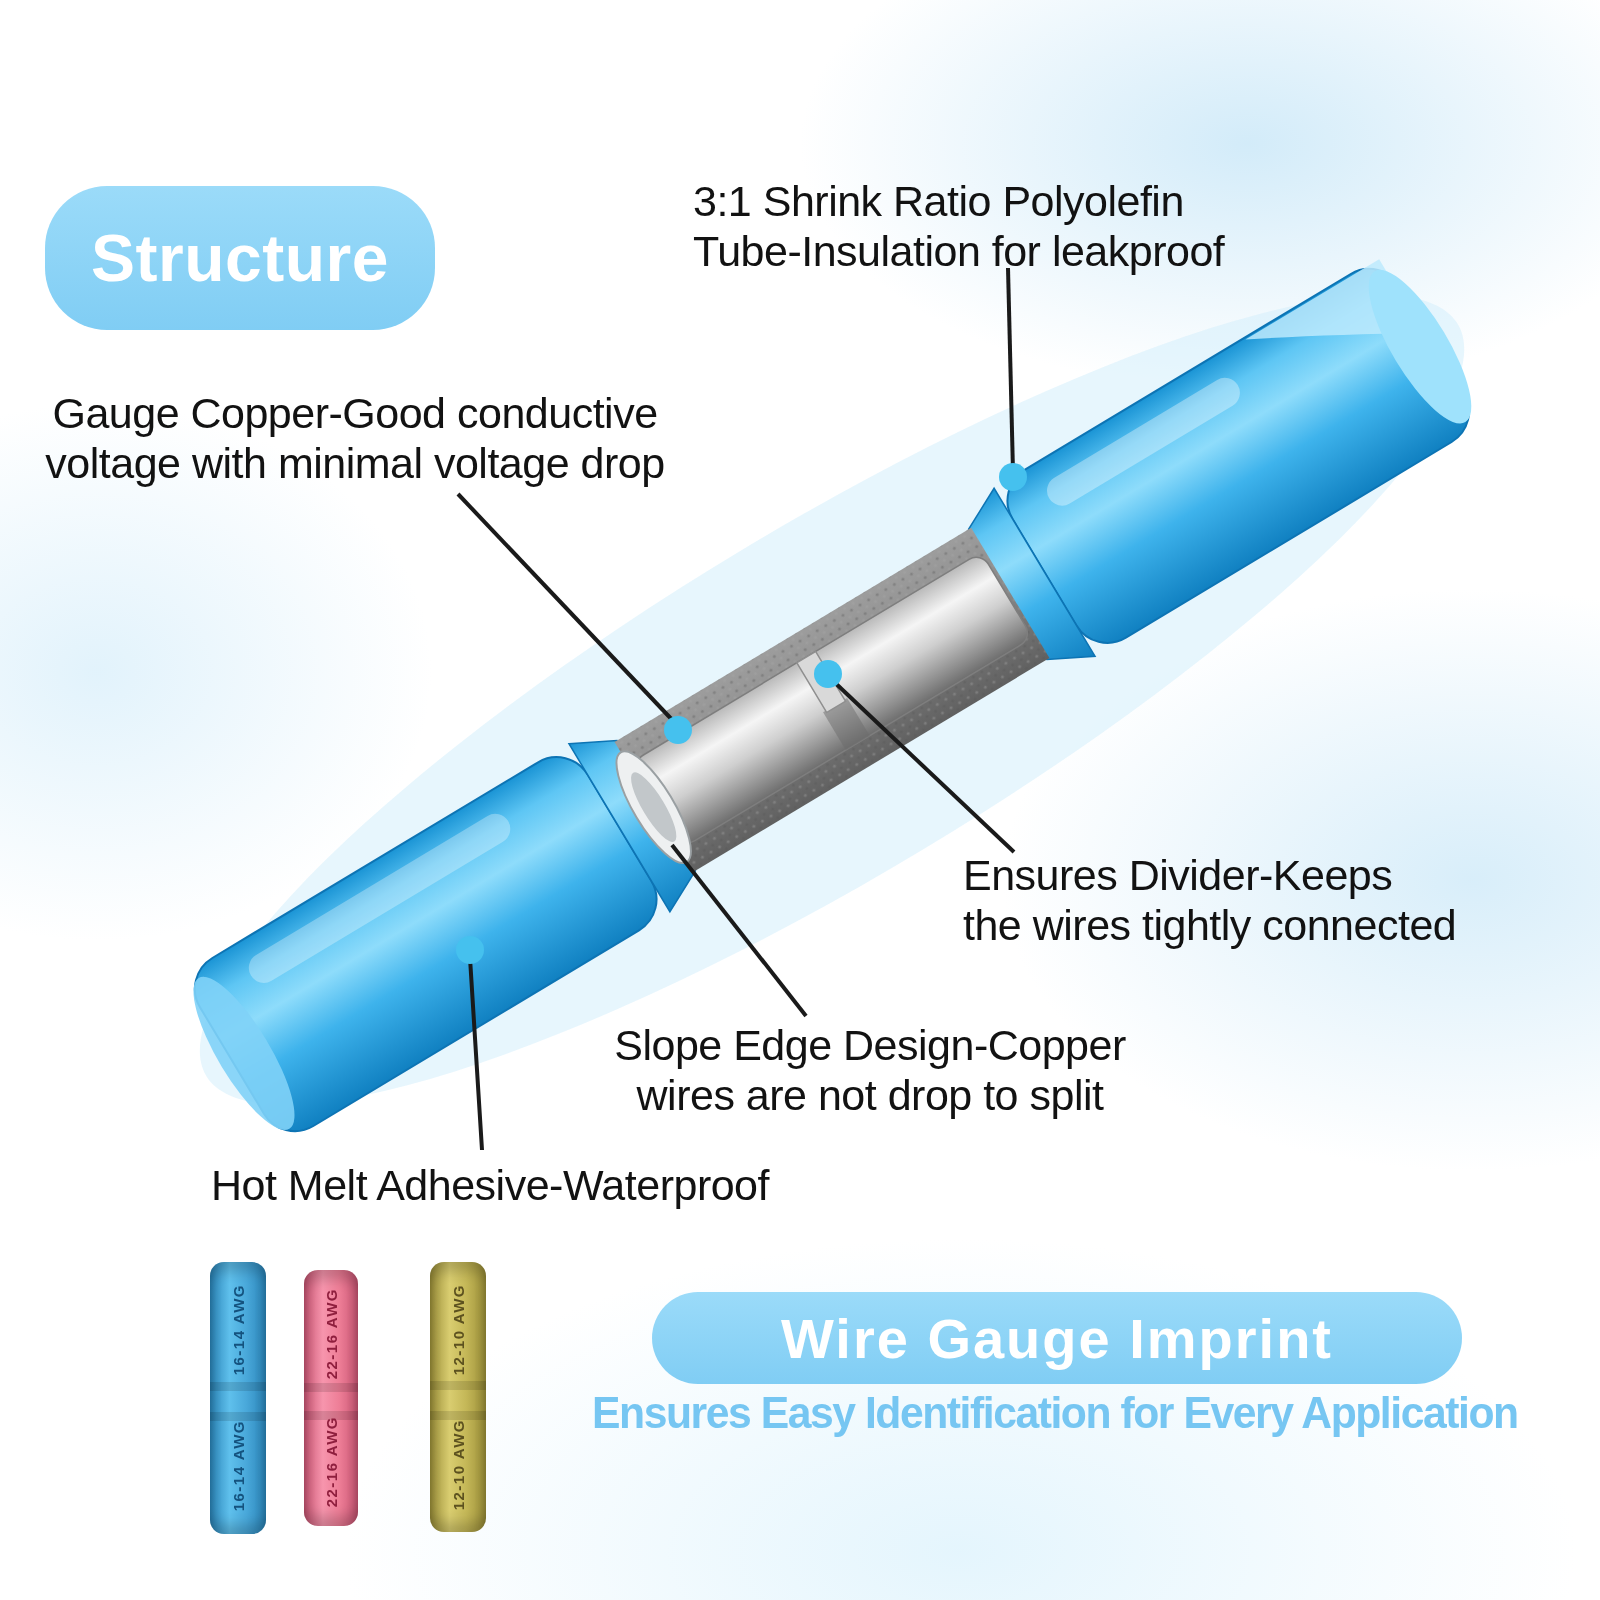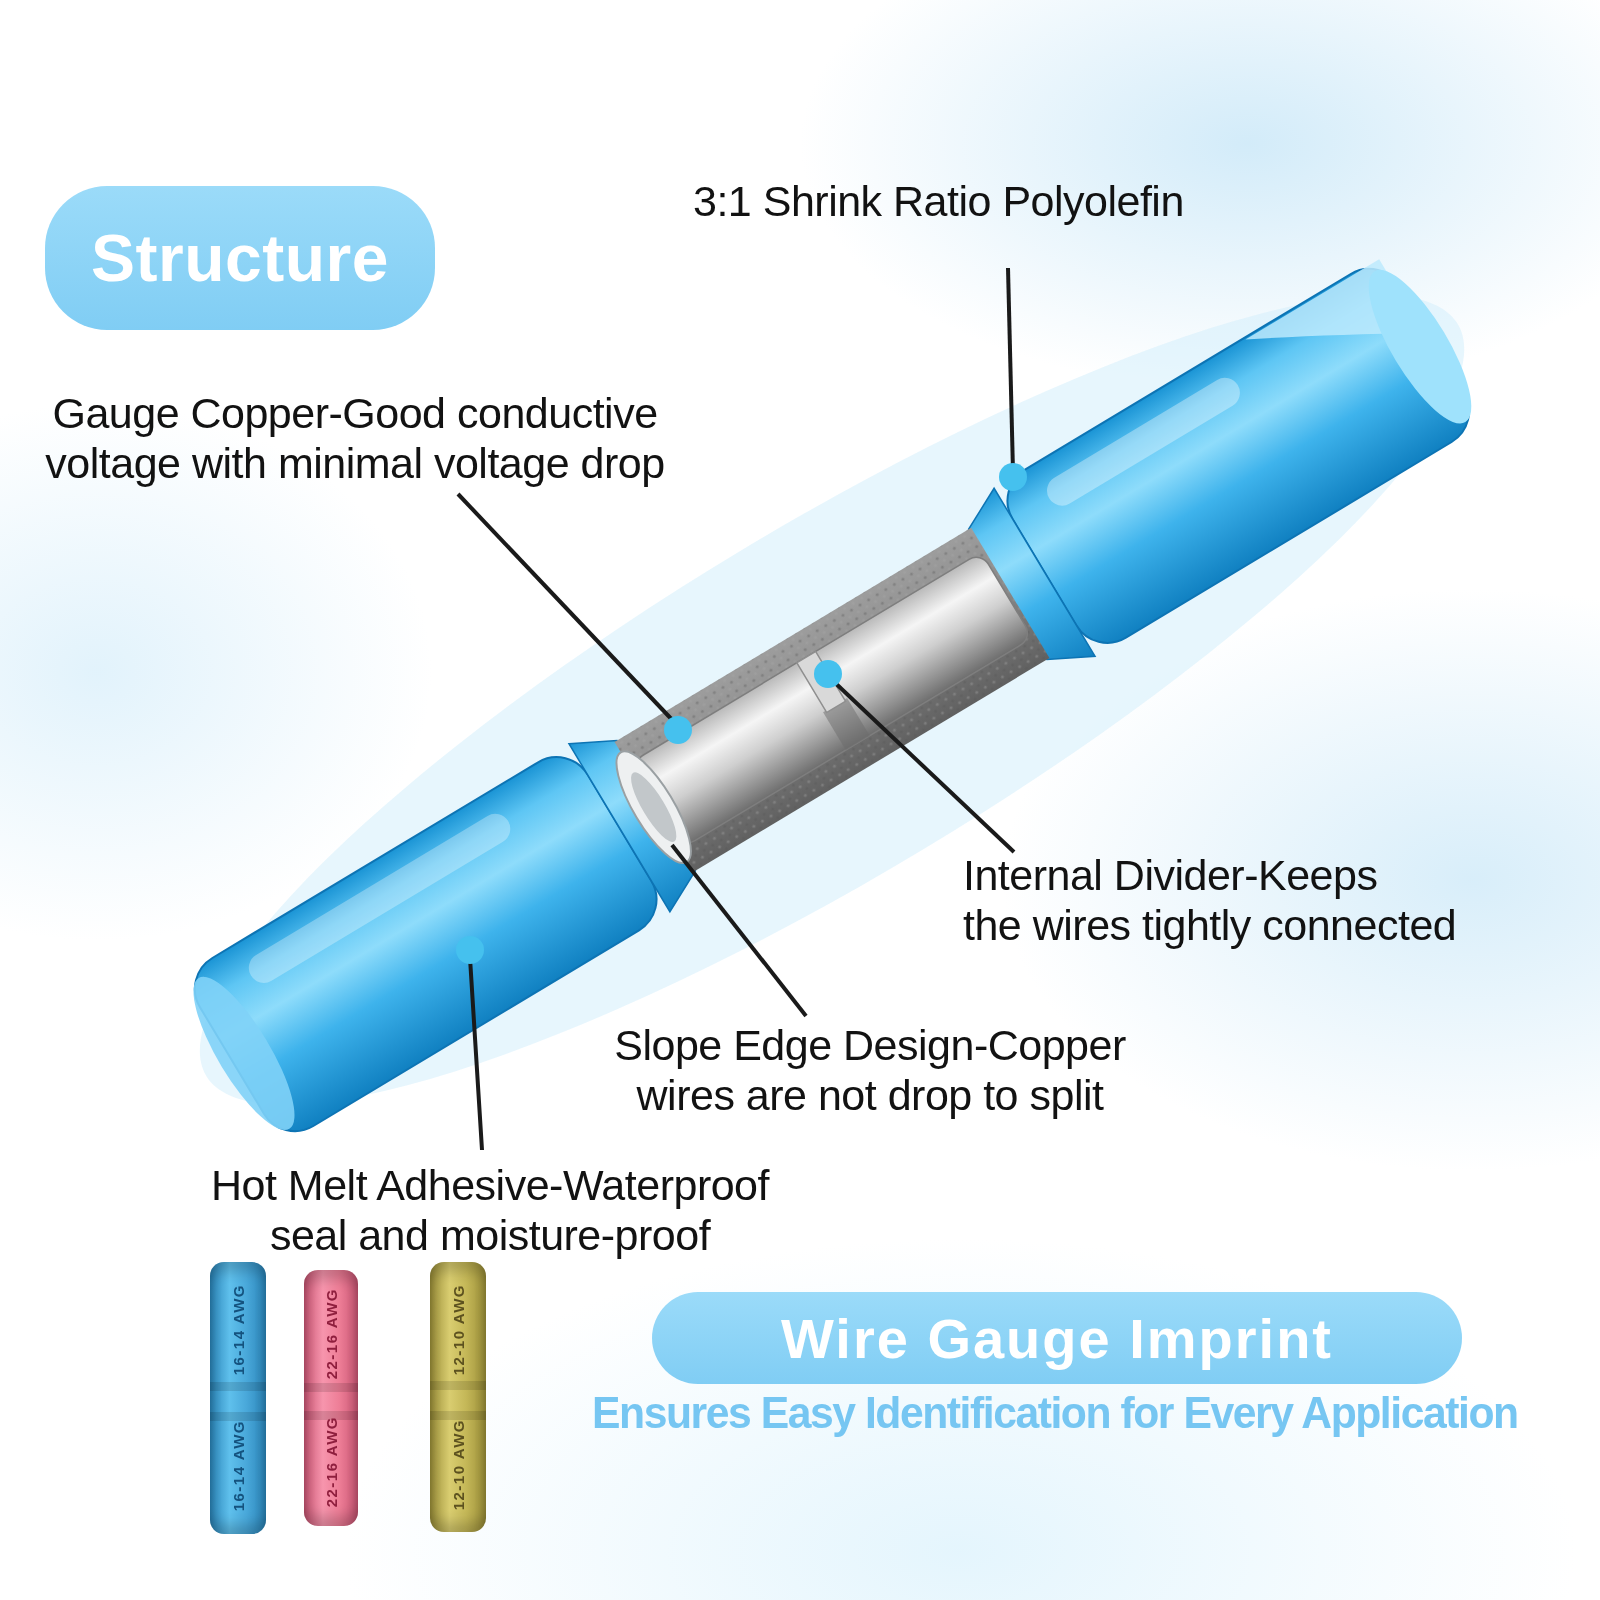--- a/index.html
+++ b/index.html
@@ -142,40 +142,40 @@
     <circle cx="470" cy="950" r="14"></circle>
   </g>
 </svg>
 
 <div class="badge structure-badge">
   <span>Structure</span>
 </div>
 
 <div class="callout" id="callout-shrink">
   <div>3:1 Shrink Ratio Polyolefin</div>
+  <div>Tube-Insulation for leakproof</div>
 </div>
 
 <div class="callout" id="callout-copper">
   <div>Gauge Copper-Good conductive</div>
   <div>voltage with minimal voltage drop</div>
 </div>
 
 <div class="callout" id="callout-divider">
-  <div>Internal Divider-Keeps</div>
+  <div>Ensures Divider-Keeps</div>
   <div>the wires tightly connected</div>
 </div>
 
 <div class="callout" id="callout-slope">
   <div>Slope Edge Design-Copper</div>
   <div>wires are not drop to split</div>
 </div>
 
 <div class="callout" id="callout-adhesive">
   <div>Hot Melt Adhesive-Waterproof</div>
-  <div>seal and moisture-proof</div>
 </div>
 
 <div class="sample sample-blue">
   <div class="crimp" style="top:44%;"></div>
   <div class="crimp" style="top:55%;"></div>
   <span class="imprint">16-14 AWG</span>
   <span class="imprint">16-14 AWG</span>
 </div>
 
 <div class="sample sample-red">

